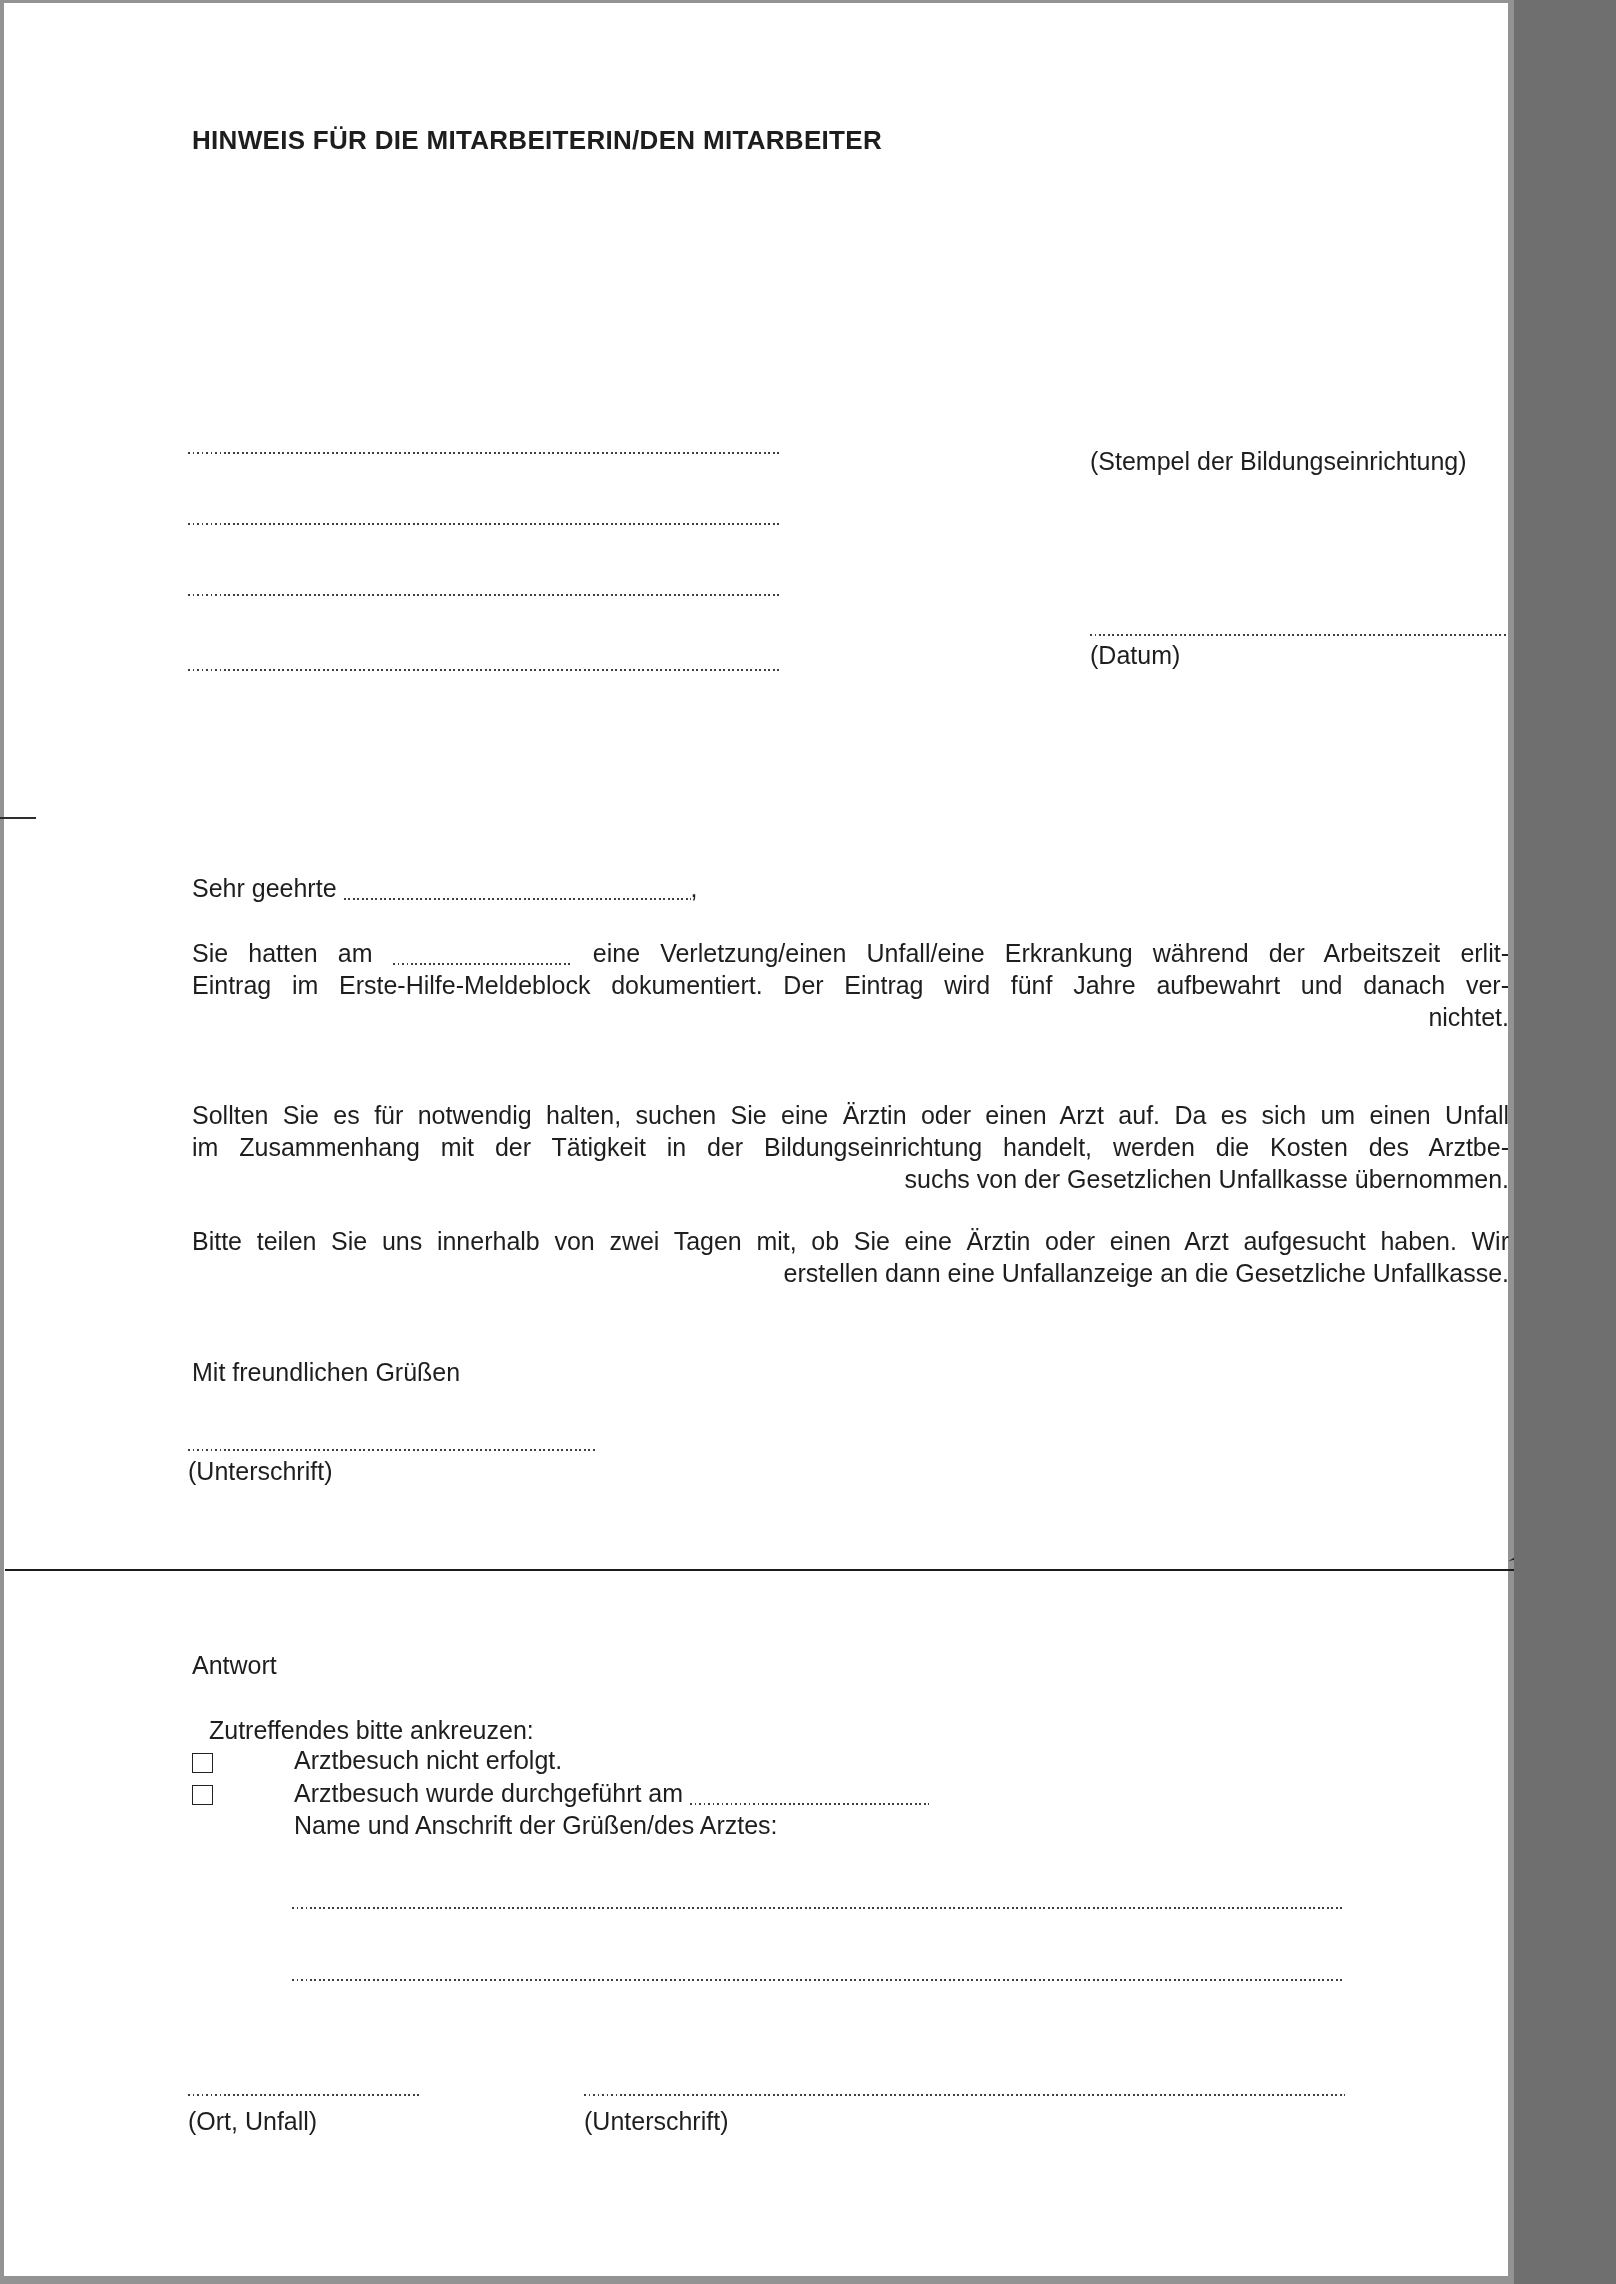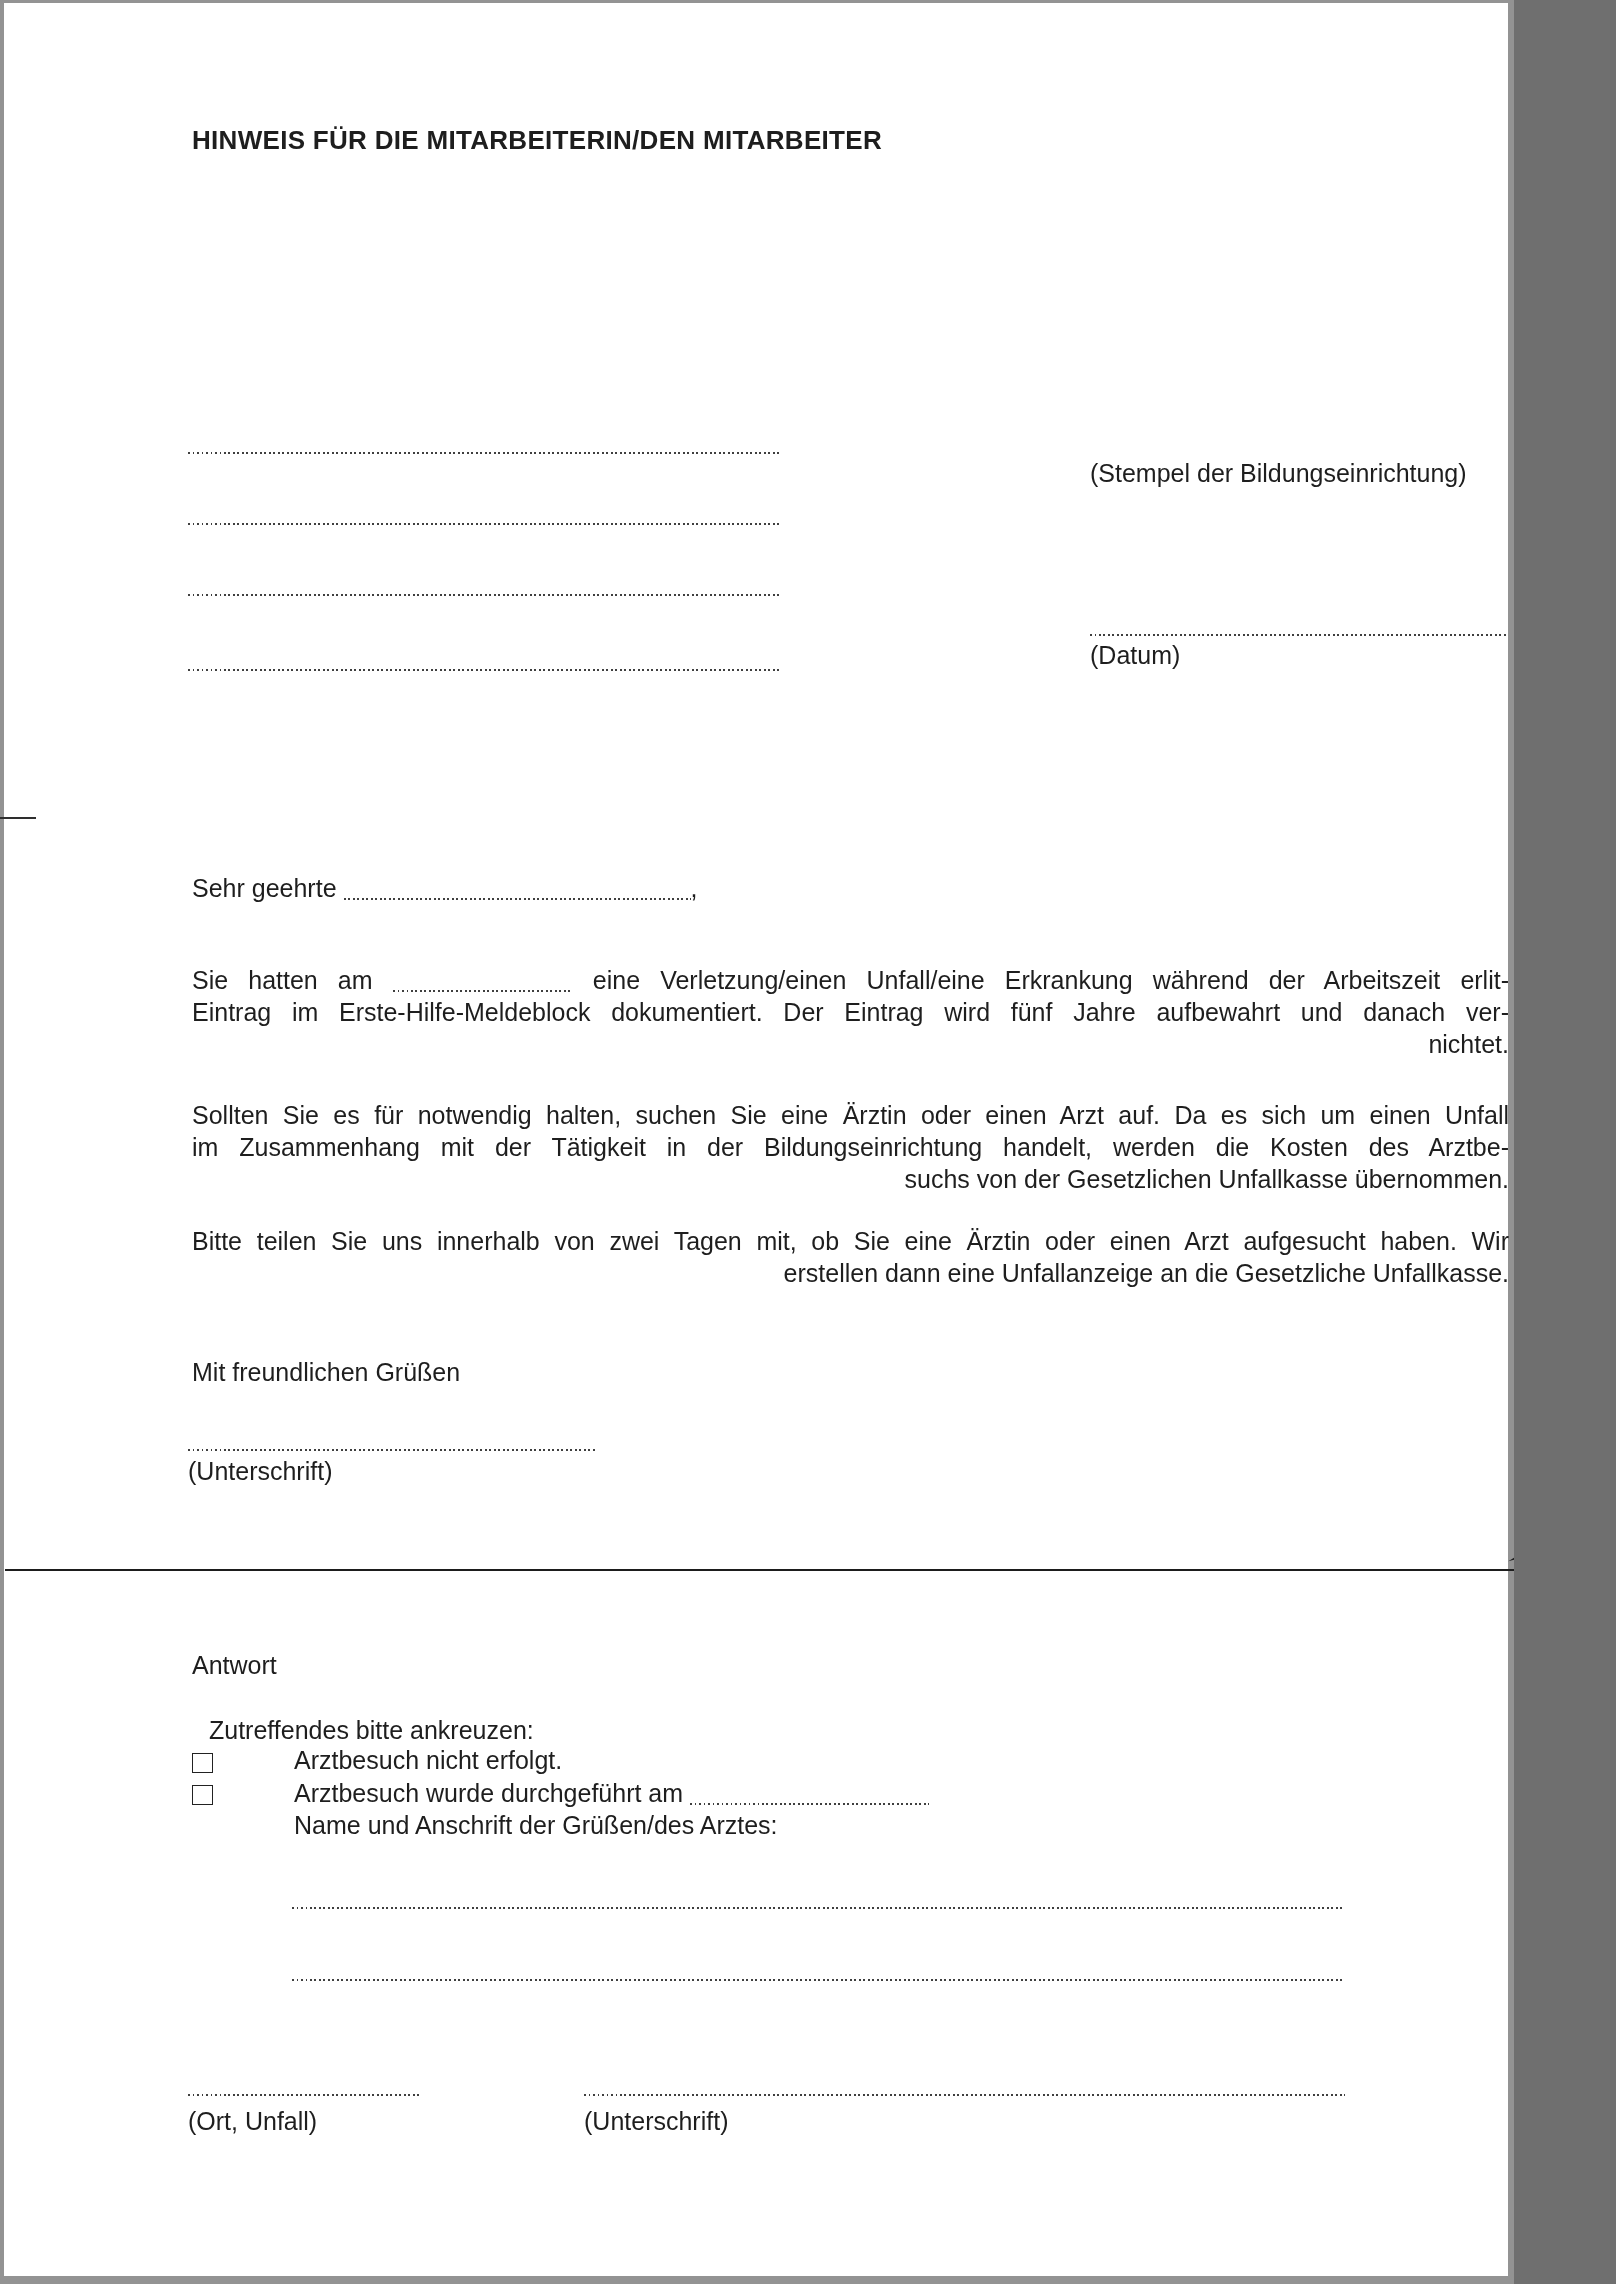--- a/index.html
+++ b/index.html
@@ -29,31 +29,31 @@
     position:absolute;height:1.9px;
     background:repeating-linear-gradient(90deg,#3f3f3f 0 1.6px,transparent 1.6px 4.5px);
   }
   .blank{
     display:inline-block;height:1.9px;
     background:repeating-linear-gradient(90deg,#3f3f3f 0 1.6px,transparent 1.6px 4.5px);
     position:relative;top:2.6px;
   }
   .addr-line{left:188px;width:593px;}
   .addr-1{top:452px}.addr-2{top:523px}.addr-3{top:594px}.addr-4{top:669px}
-  .stamp-label{left:1090px;top:445px;margin-top:12px;}
+  .stamp-label{left:1090px;top:445px;}
   .date-line{left:1090px;top:634px;width:418px;}
   .date-label{left:1090px;top:639px;}
   .fold{position:absolute;left:0;top:817px;width:36px;height:1.9px;background:#2e2e2e;}
   .salutation{left:192px;top:872px;}
   .salut-blank{width:347px;}
   .para{
     position:absolute;left:192px;width:1317px;
     font-size:25px;line-height:32px;
   }
-  .p1{top:964px}.p2{top:1099px}.p3{top:1225px}
+  .p1{top:937px}.p2{top:1099px}.p3{top:1225px}
   .jl{text-align:justify;text-align-last:justify;}
   .ll{text-align:right;}
   .am-blank{width:180px;}
   .closing{left:192px;top:1356px;}
   .sig-line{left:188px;top:1449px;width:409px;}
   .sig-label{left:188px;top:1455px;}
   .cut-line{position:absolute;left:5.2px;top:1569px;width:1605px;height:1.9px;background:#1d1d1d;}
   .scissors{position:absolute;left:1508px;top:1528px;width:62px;height:41px;}
   .antwort{left:192px;top:1649px;}
   .instruction{left:192px;top:1714px;margin-left:17px;}

